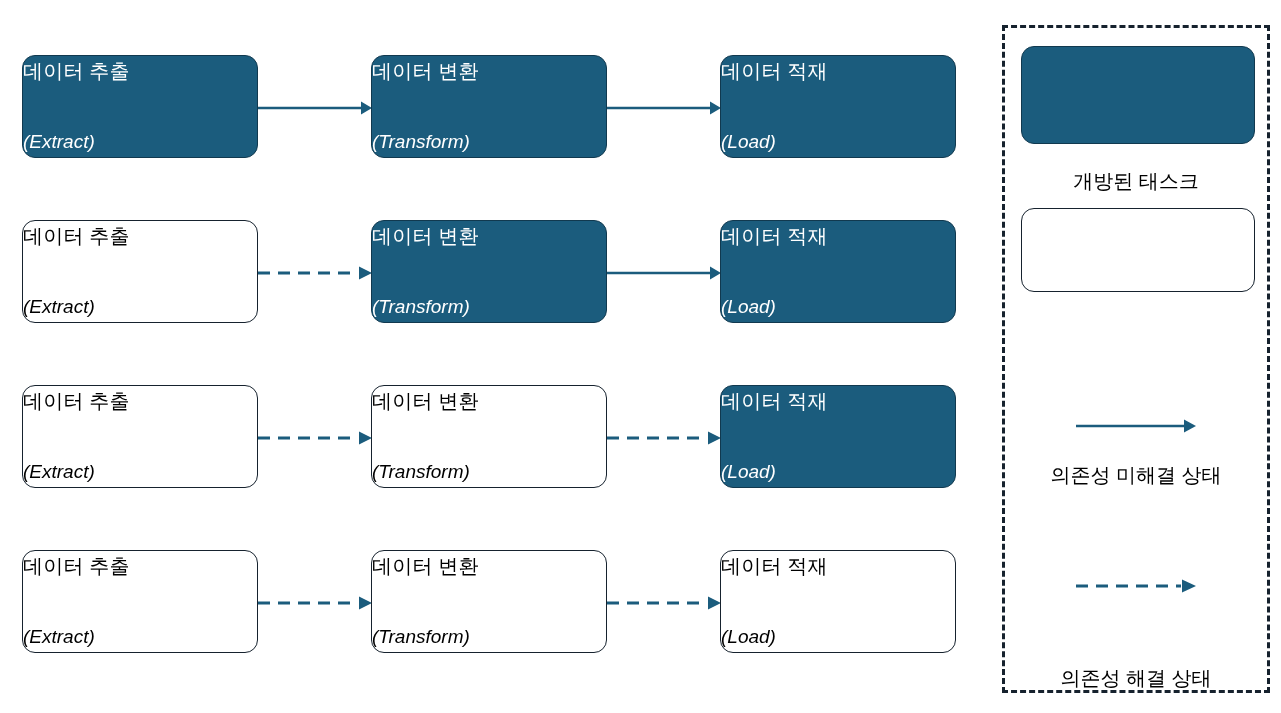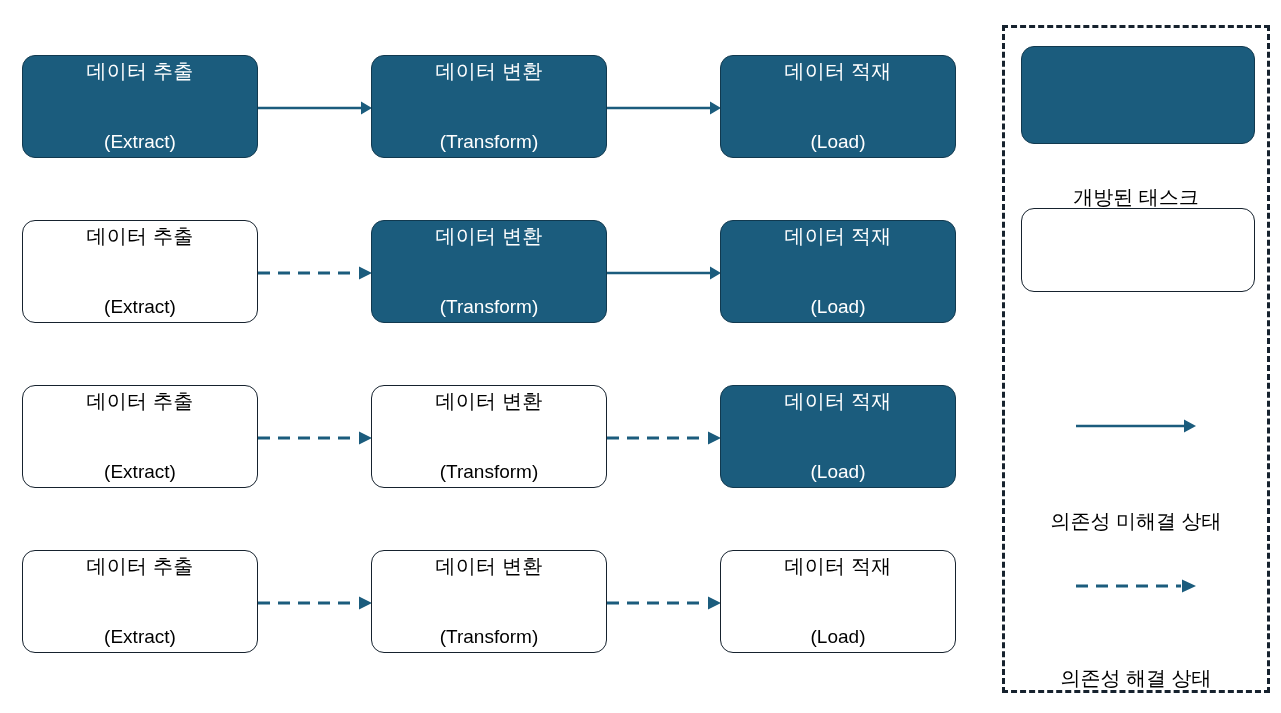--- a/index.html
+++ b/index.html
@@ -21,21 +21,21 @@
   }
 
   
   .node {
     position: absolute;
     box-sizing: border-box;
     border-radius: 13px;
     border: 1.6px solid #152a3a;
     display: flex;
     flex-direction: column;
-    align-items: center;
+    align-items: flex-start;
     justify-content: center;
     line-height: 1.18;
     text-align: center;
     gap: 48px;
   }
   .node.open {
     background: #1b5c7d;
     border-color: #11394f;
     color: #ffffff;
   }
@@ -45,20 +45,21 @@
     color: #000000;
   }
   .node .ko {
     font-size: 20px;
     letter-spacing: 0.2px;
     white-space: nowrap;
   }
   .node .en {
     font-size: 19px;
     white-space: nowrap;
+    font-style: italic;
   }
 
   
   .connector {
     position: absolute;
     height: 22px;
     overflow: visible;
   }
   .connector svg {
     display: block;
@@ -206,31 +207,31 @@
     </svg>
   </div>
   <div class="node done" style="left:720px; top:550px; width:236px; height:103px;">
     <span class="ko">데이터 적재</span>
     <span class="en">(Load)</span>
   </div>
 
   <div id="legend">
 
     <div class="legend-swatch open" style="left:16px; top:18px; width:234px; height:98px;"></div>
-    <div class="legend-label" style="top:140px;margin-top:16px;">개방된 태스크</div>
+    <div class="legend-label" style="top:140px;">개방된 태스크</div>
 
     <div class="legend-swatch done" style="left:16px; top:180px; width:234px; height:84px;"></div>
 
     <div class="legend-arrow" style="top:388px;">
       <svg width="120" height="20" viewBox="0 0 120 20">
         <line x1="0" y1="10" x2="108" y2="10" stroke="#1b5c7d" stroke-width="2.4"></line>
         <polygon points="108,3.5 120,10 108,16.5" fill="#1b5c7d"></polygon>
       </svg>
     </div>
-    <div class="legend-label" style="top:480px;">의존성 미해결 상태</div>
+    <div class="legend-label" style="top:434px;">의존성 미해결 상태</div>
 
     <div class="legend-arrow" style="top:548px;">
       <svg width="120" height="20" viewBox="0 0 120 20">
         <line x1="0" y1="10" x2="105" y2="10" stroke="#1b5c7d" stroke-width="3.2" stroke-dasharray="12 8"></line>
         <polygon points="106,3.5 120,10 106,16.5" fill="#1b5c7d"></polygon>
       </svg>
     </div>
     <div class="legend-label" style="top:637px;">의존성 해결 상태</div>
 
   </div>

